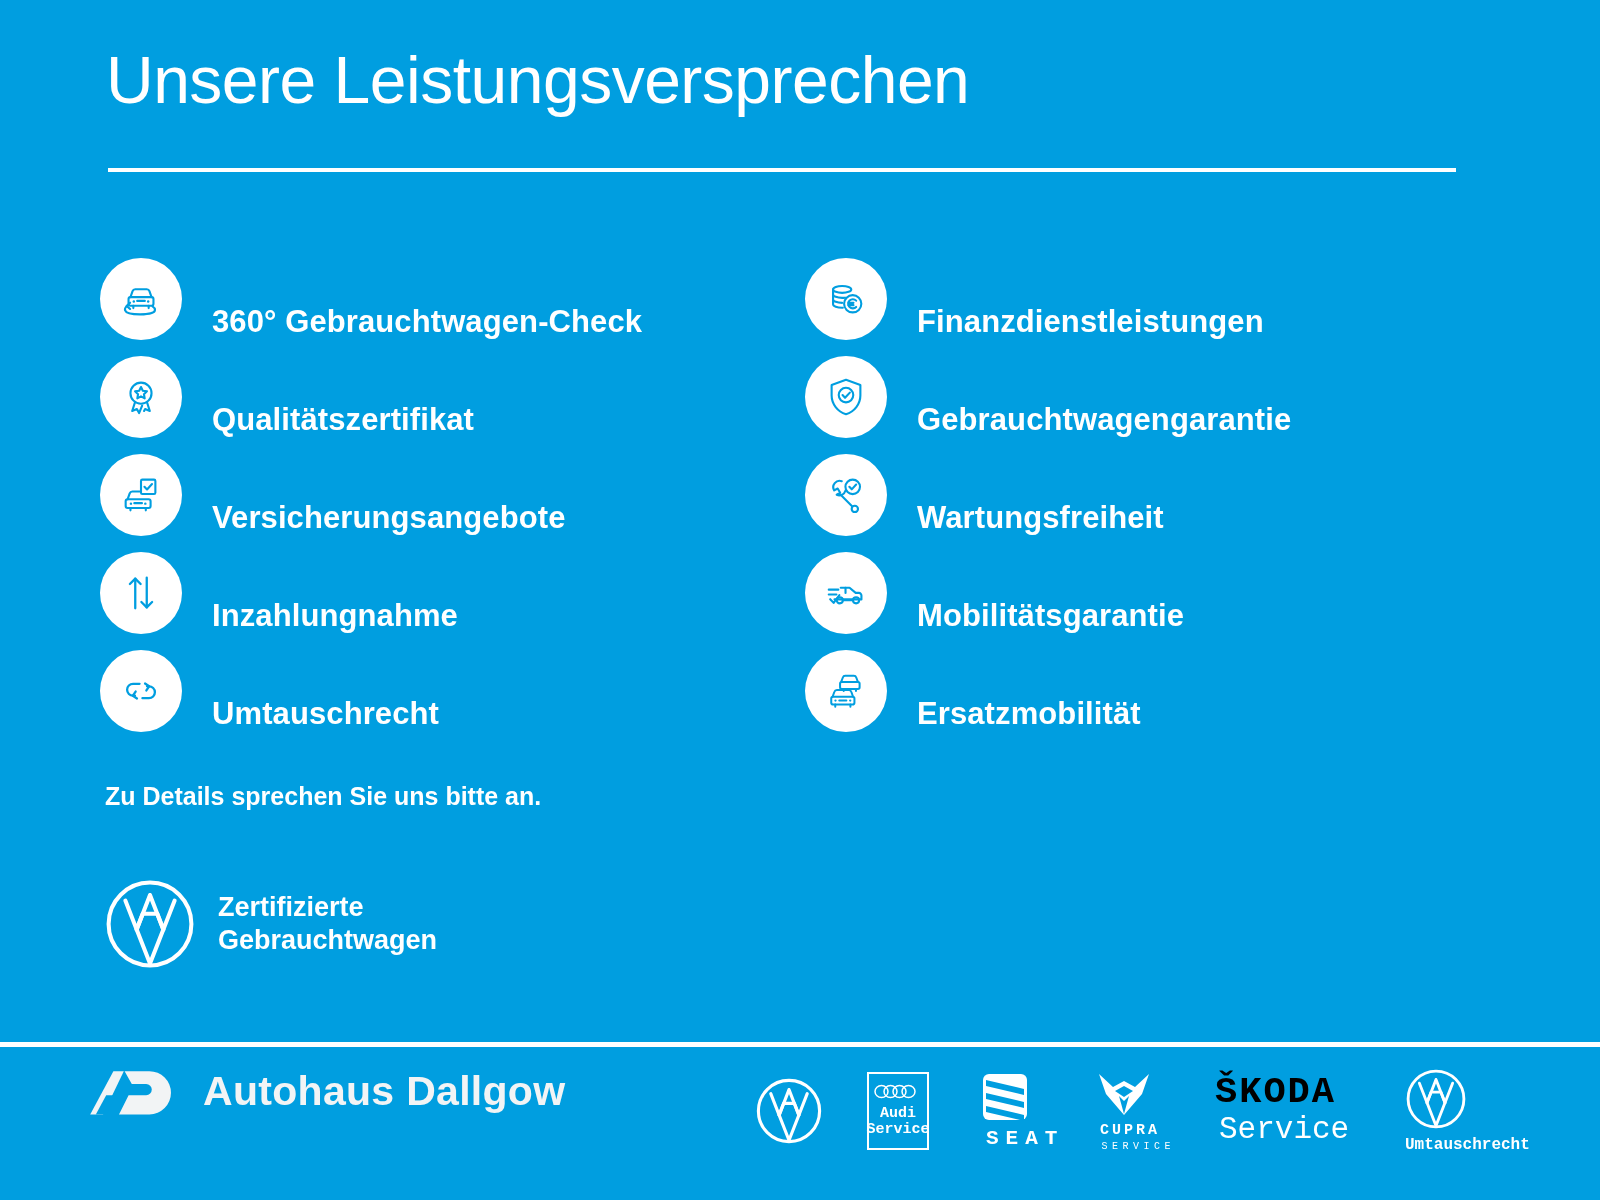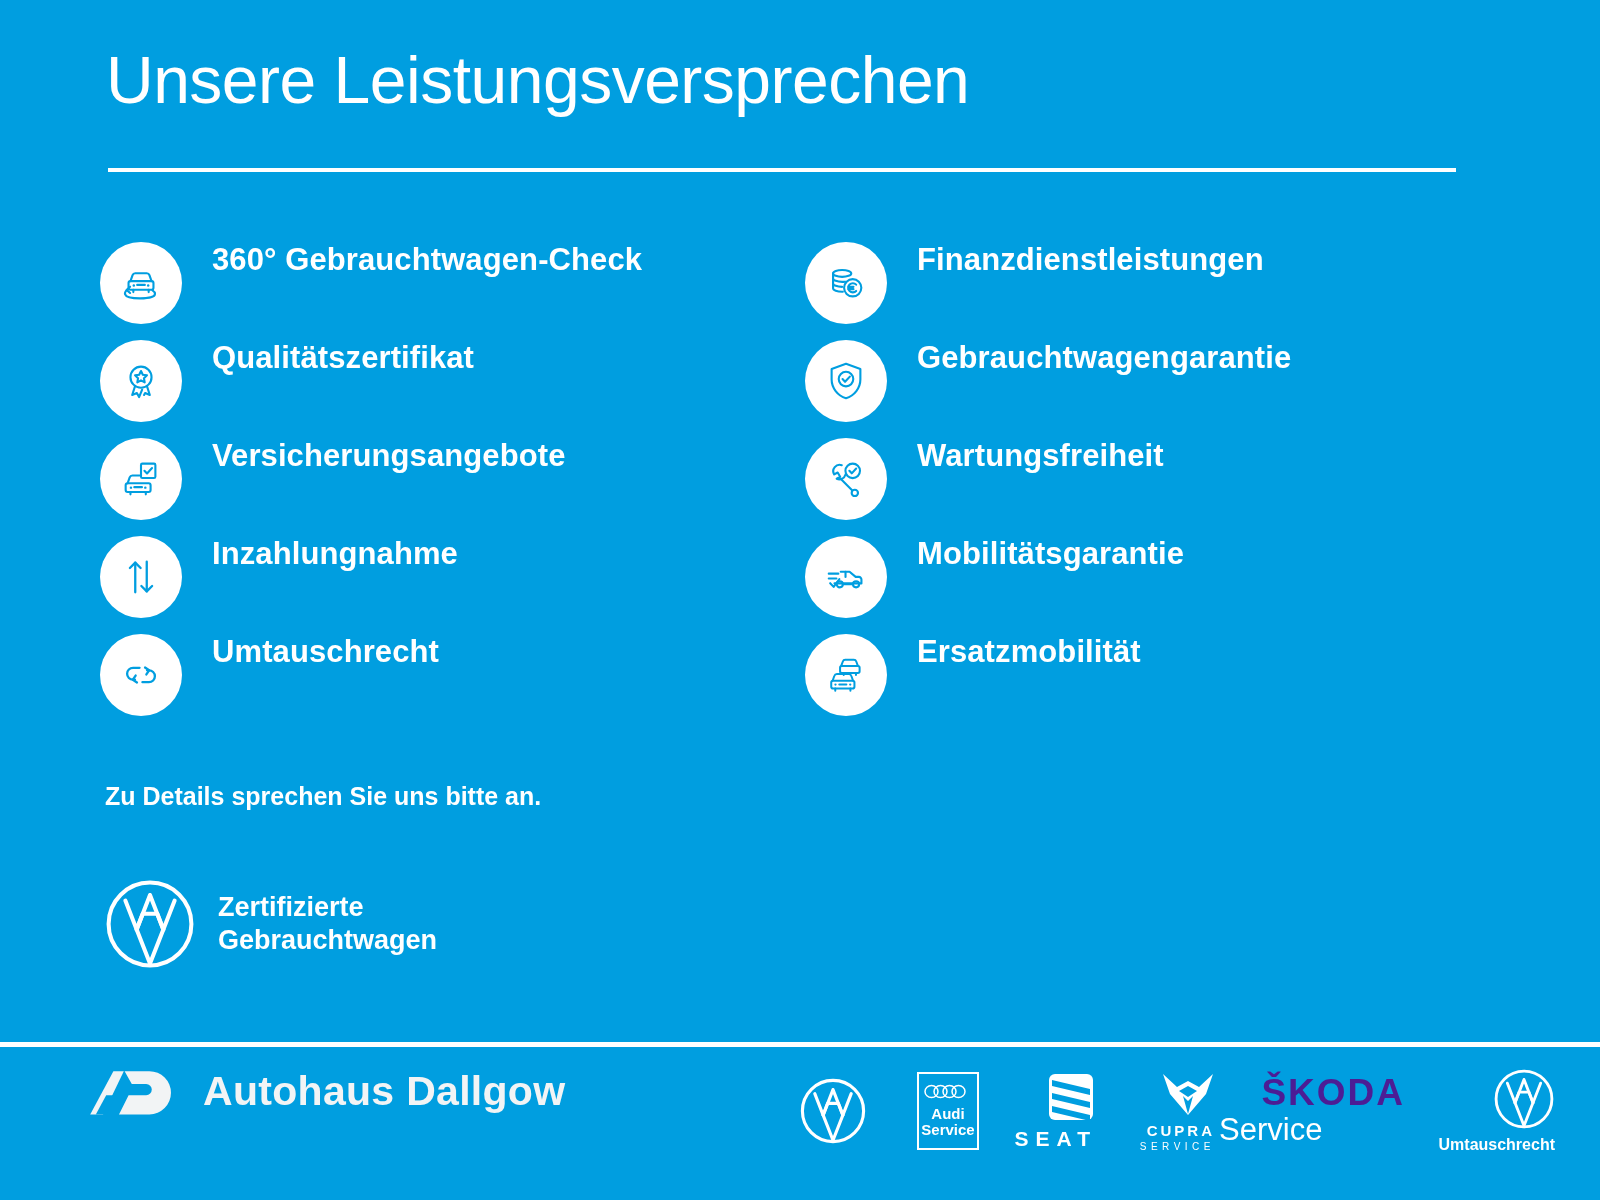--- a/index.html
+++ b/index.html
@@ -47,21 +47,21 @@
     left: 100px;
     top: 242px;
     width: 1400px;
     display: grid;
     grid-template-columns: 695px 695px;
     column-gap: 10px;
     row-gap: 0px;
   }
   .feature {
     display: flex;
-    align-items: flex-start;
+    align-items: flex-end;
     height: 98px;
   }
   .feature-icon {
     flex: 0 0 auto;
     width: 82px;
     height: 82px;
     border-radius: 50%;
     background: #ffffff;
     display: flex;
     align-items: center;
@@ -146,23 +146,24 @@
     left: 755px;
     top: 1056px;
     width: 810px;
     height: 110px;
     display: flex;
     align-items: center;
   }
   .brand {
     display: flex;
     flex-direction: column;
-    align-items: flex-end;
+    align-items: flex-start;
     justify-content: center;
     color: #ffffff;
+    font-family: Liberation Mono, monospace;
   }
   .brand-vw      { width: 112px; }
   .brand-audi    { width: 112px; }
   .brand-seat    { width: 118px; }
   .brand-cupra   { width: 118px; }
   .brand-skoda   { width: 190px; }
   .brand-vwn     { width: 150px; }
 
   .audi-box {
     border: 2px solid #ffffff;
@@ -205,21 +206,21 @@
     letter-spacing: 4.5px;
     margin-top: 2px;
     text-indent: 4.5px;
     color: #ffffff;
   }
   .skoda-word {
     font-size: 37px;
     font-weight: 700;
     letter-spacing: 2px;
     line-height: 1;
-    color: #4c1d95;
+    color: #000000;
   }
   .skoda-sub {
     font-size: 31px;
     font-weight: 400;
     line-height: 1.1;
     margin-top: 2px;
     align-self: flex-start;
     margin-left: 4px;
     color: #ffffff;
   }

